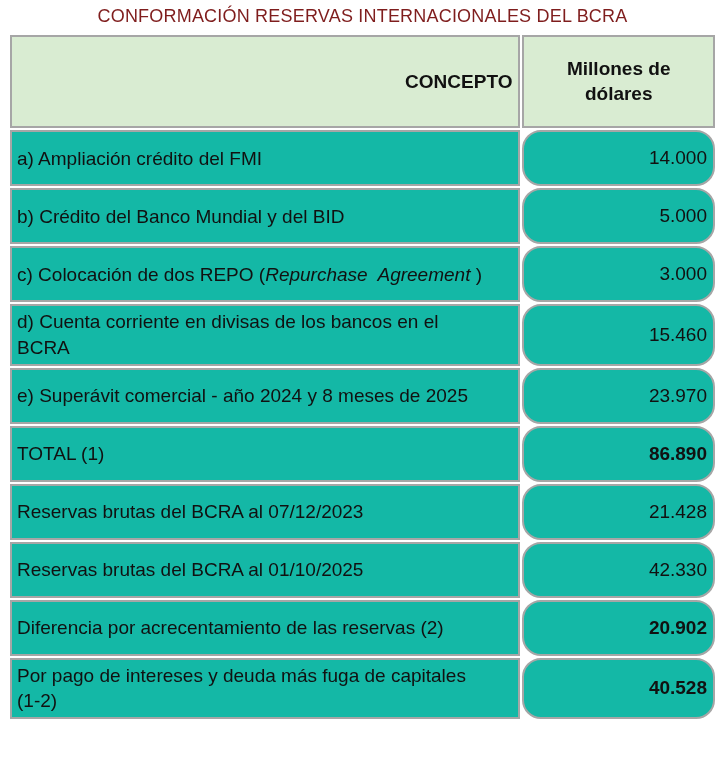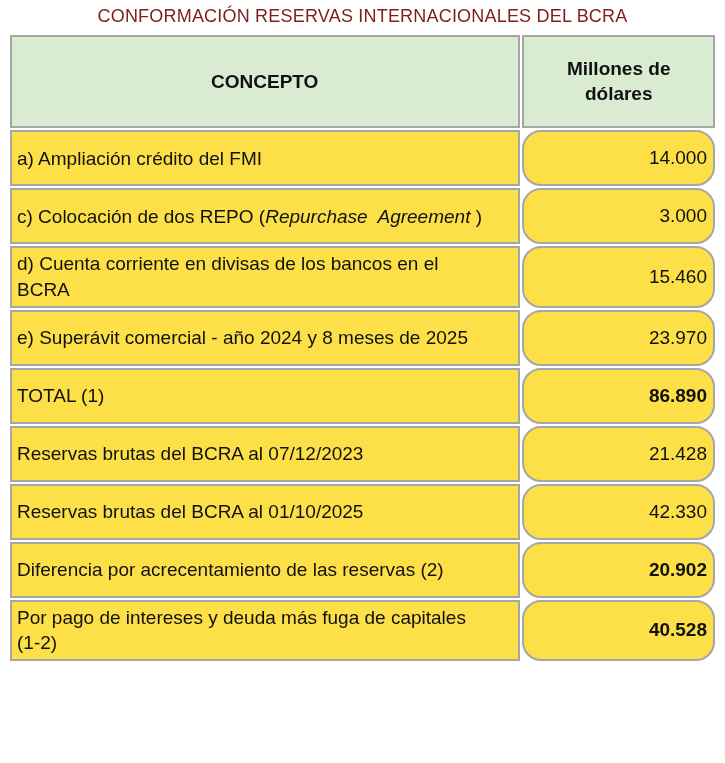--- a/index.html
+++ b/index.html
@@ -38,33 +38,33 @@
     vertical-align: middle;
   }
   th {
     background: #d9ecd2;
     font-size: 19px;
     font-weight: bold;
     height: 60px;
     color: #111111;
   }
   th.col-concept {
-    text-align: center;
+    text-align: right;
     padding: 2px 6px 2px 5px;
     width: 509px;
   }
   th.col-value {
     text-align: center;
     white-space: pre-line;
     line-height: 1.3;
     width: 192px;
     padding: 20px 4px;
   }
   td {
-    background: #fde047;
+    background: #14b8a6;
     font-size: 19px;
     height: 56px;
     color: #111111;
   }
   td.concept-cell {
     text-align: left;
     padding: 3px 8px 3px 5px;
     white-space: pre-wrap;
     line-height: 1.35;
   }
@@ -94,20 +94,24 @@
         <th class="col-value">Millones de
 dólares</th>
       </tr>
     </thead>
     <tbody id="table-body">
         <tr>
           <td class="concept-cell"><span>a) Ampliación crédito del FMI</span></td>
           <td class="value-cell">14.000</td>
         </tr>
         <tr>
+          <td class="concept-cell"><span>b) Crédito del Banco Mundial y del BID</span></td>
+          <td class="value-cell">5.000</td>
+        </tr>
+        <tr>
           <td class="concept-cell"><span>c) Colocación de dos REPO (</span><span class="italic-part">Repurchase  Agreement </span><span>)</span></td>
           <td class="value-cell">3.000</td>
         </tr>
         <tr>
           <td class="concept-cell"><span>d) Cuenta corriente en divisas de los bancos en el
 BCRA</span></td>
           <td class="value-cell">15.460</td>
         </tr>
         <tr>
           <td class="concept-cell"><span>e) Superávit comercial - año 2024 y 8 meses de 2025</span></td>

